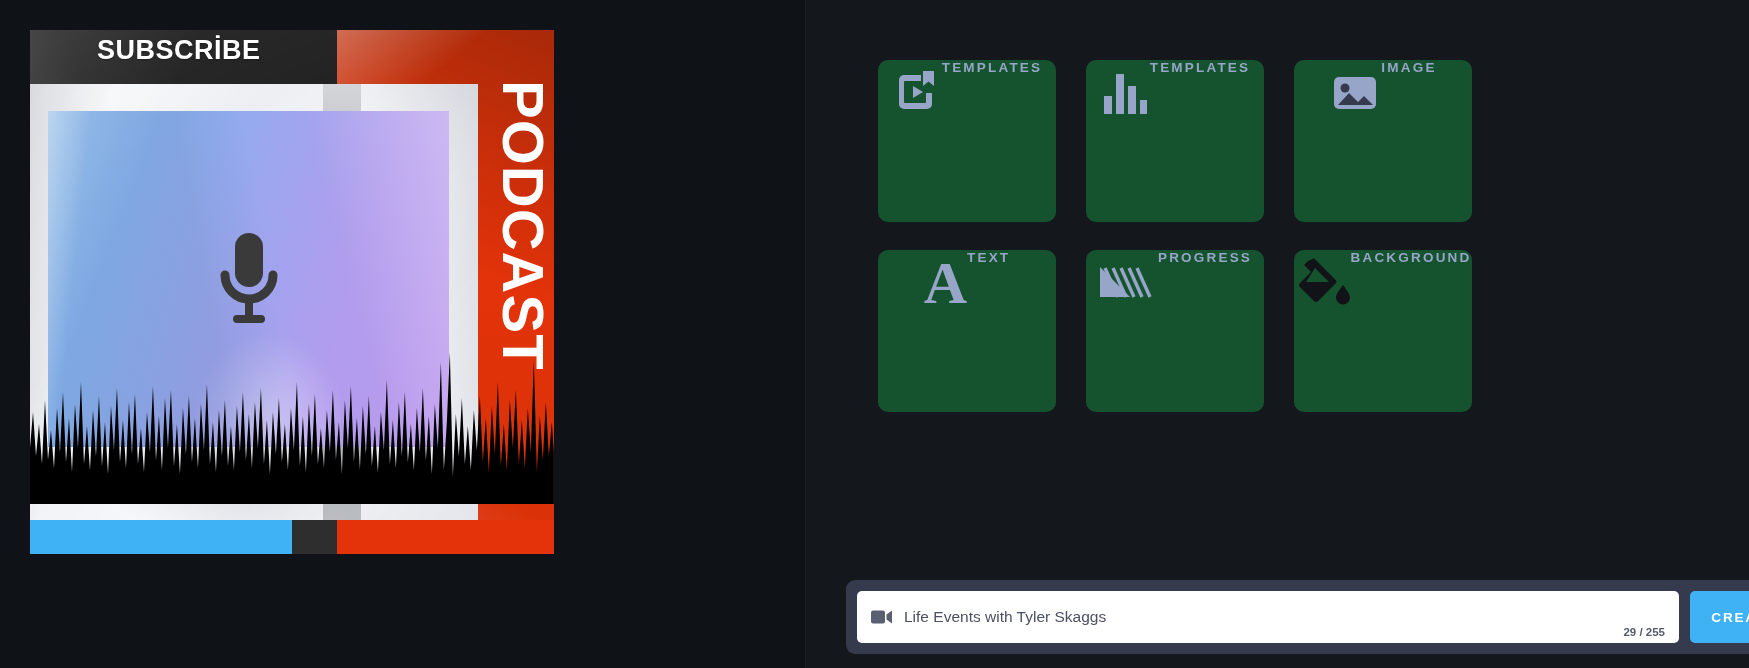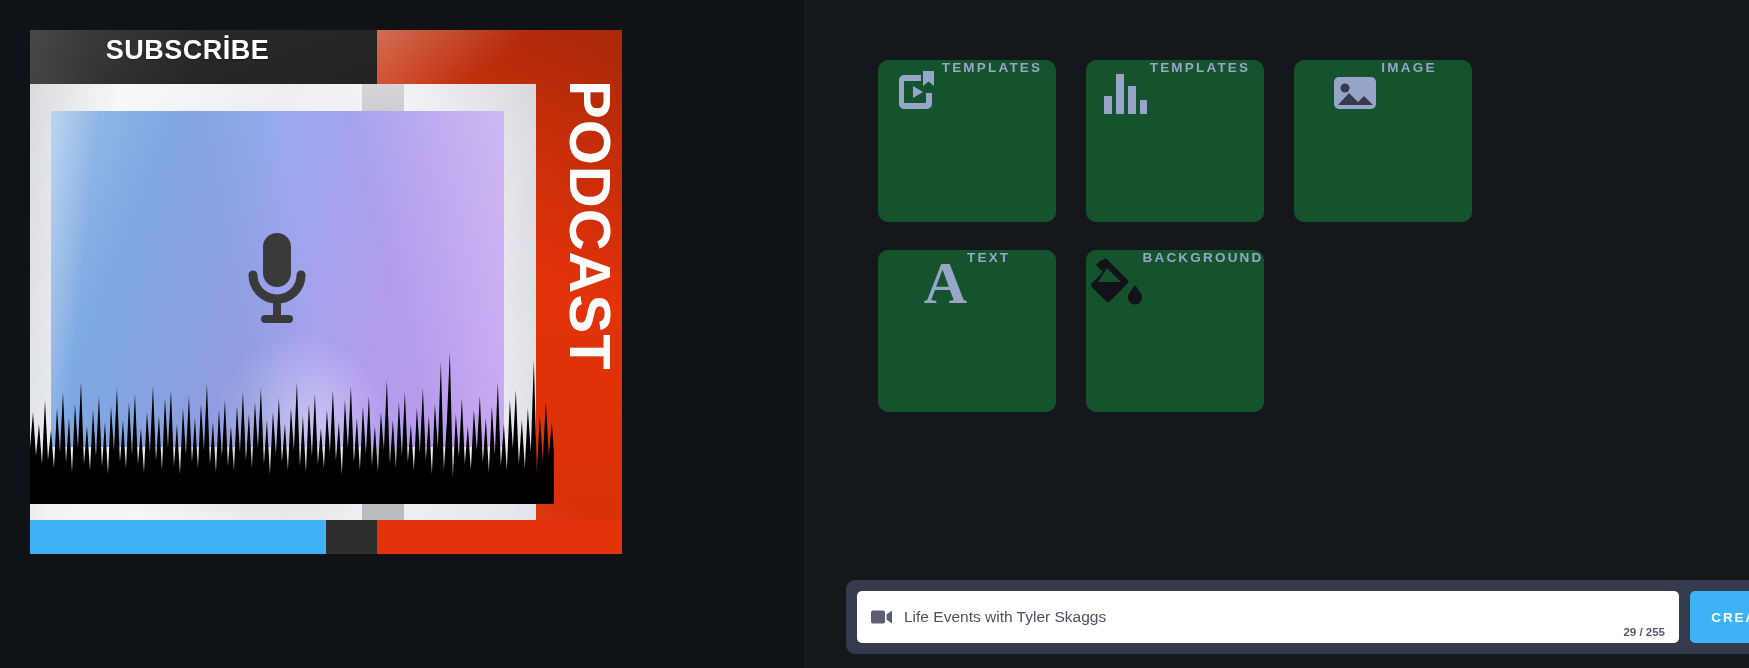--- a/index.html
+++ b/index.html
@@ -20,21 +20,21 @@
   .preview-panel {
     position: relative;
     width: 806px; height: 668px;
     background: #0f1216;
     flex: 0 0 806px;
     border-right: 1px solid #1b1f26;
   }
   .artwork {
     position: absolute;
     left: 30px; top: 30px;
-    width: 592px; height: 524px;
+    width: 524px; height: 524px;
     overflow: hidden;
     background: #111;
   }
   
   .foil-black {
     position: absolute; inset: 0;
     background:
       linear-gradient(118deg, rgba(255,255,255,.10) 0%, rgba(255,255,255,0) 22%),
       linear-gradient(72deg, rgba(255,255,255,.14) 0%, rgba(255,255,255,0) 30%),
       linear-gradient(160deg, rgba(255,255,255,.07) 0%, rgba(255,255,255,0) 40%),
@@ -317,20 +317,35 @@
         <span class="lbl">IMAGE</span>
       </div>
 
       <div class="tool-card">
         <span class="ic">
           <span class="big-a">A</span>
         </span>
         <span class="lbl">TEXT</span>
       </div>
 
+      <div class="tool-card">
+        <span class="ic">
+          <svg width="60" height="40" viewBox="0 0 60 40">
+            <path d="M2 34 L2 4 L32 34 Z" fill="#96a5c8"></path>
+            <g stroke="#96a5c8" stroke-width="3.4" stroke-linecap="butt">
+              <line x1="20" y1="34" x2="7" y2="5"></line>
+              <line x1="28" y1="34" x2="15" y2="5"></line>
+              <line x1="36" y1="34" x2="23" y2="5"></line>
+              <line x1="44" y1="34" x2="31" y2="5"></line>
+              <line x1="52" y1="34" x2="39" y2="5"></line>
+            </g>
+          </svg>
+        </span>
+        <span class="lbl">PROGRESS</span>
+      </div>
 
       <div class="tool-card">
         <span class="ic">
           <svg width="56" height="52" viewBox="0 0 56 52">
             <path d="M13 4 L9 8 L16 15 L5 26 a3 3 0 0 0 0 4.2 L19 44 a3 3 0 0 0 4.2 0 L41 26 a2 2 0 0 0 0-2.8 L20 2.2 a2 2 0 0 0-2.8 0 z M20 11 L34 25 L11 25 z" fill="#111318"></path>
             <path d="M48 28 c5 7 7 9.5 7 12.5 a7 7 0 0 1-14 0 c0-3 2-5.5 7-12.5 z" fill="#111318"></path>
           </svg>
         </span>
         <span class="lbl">BACKGROUND</span>
       </div>

